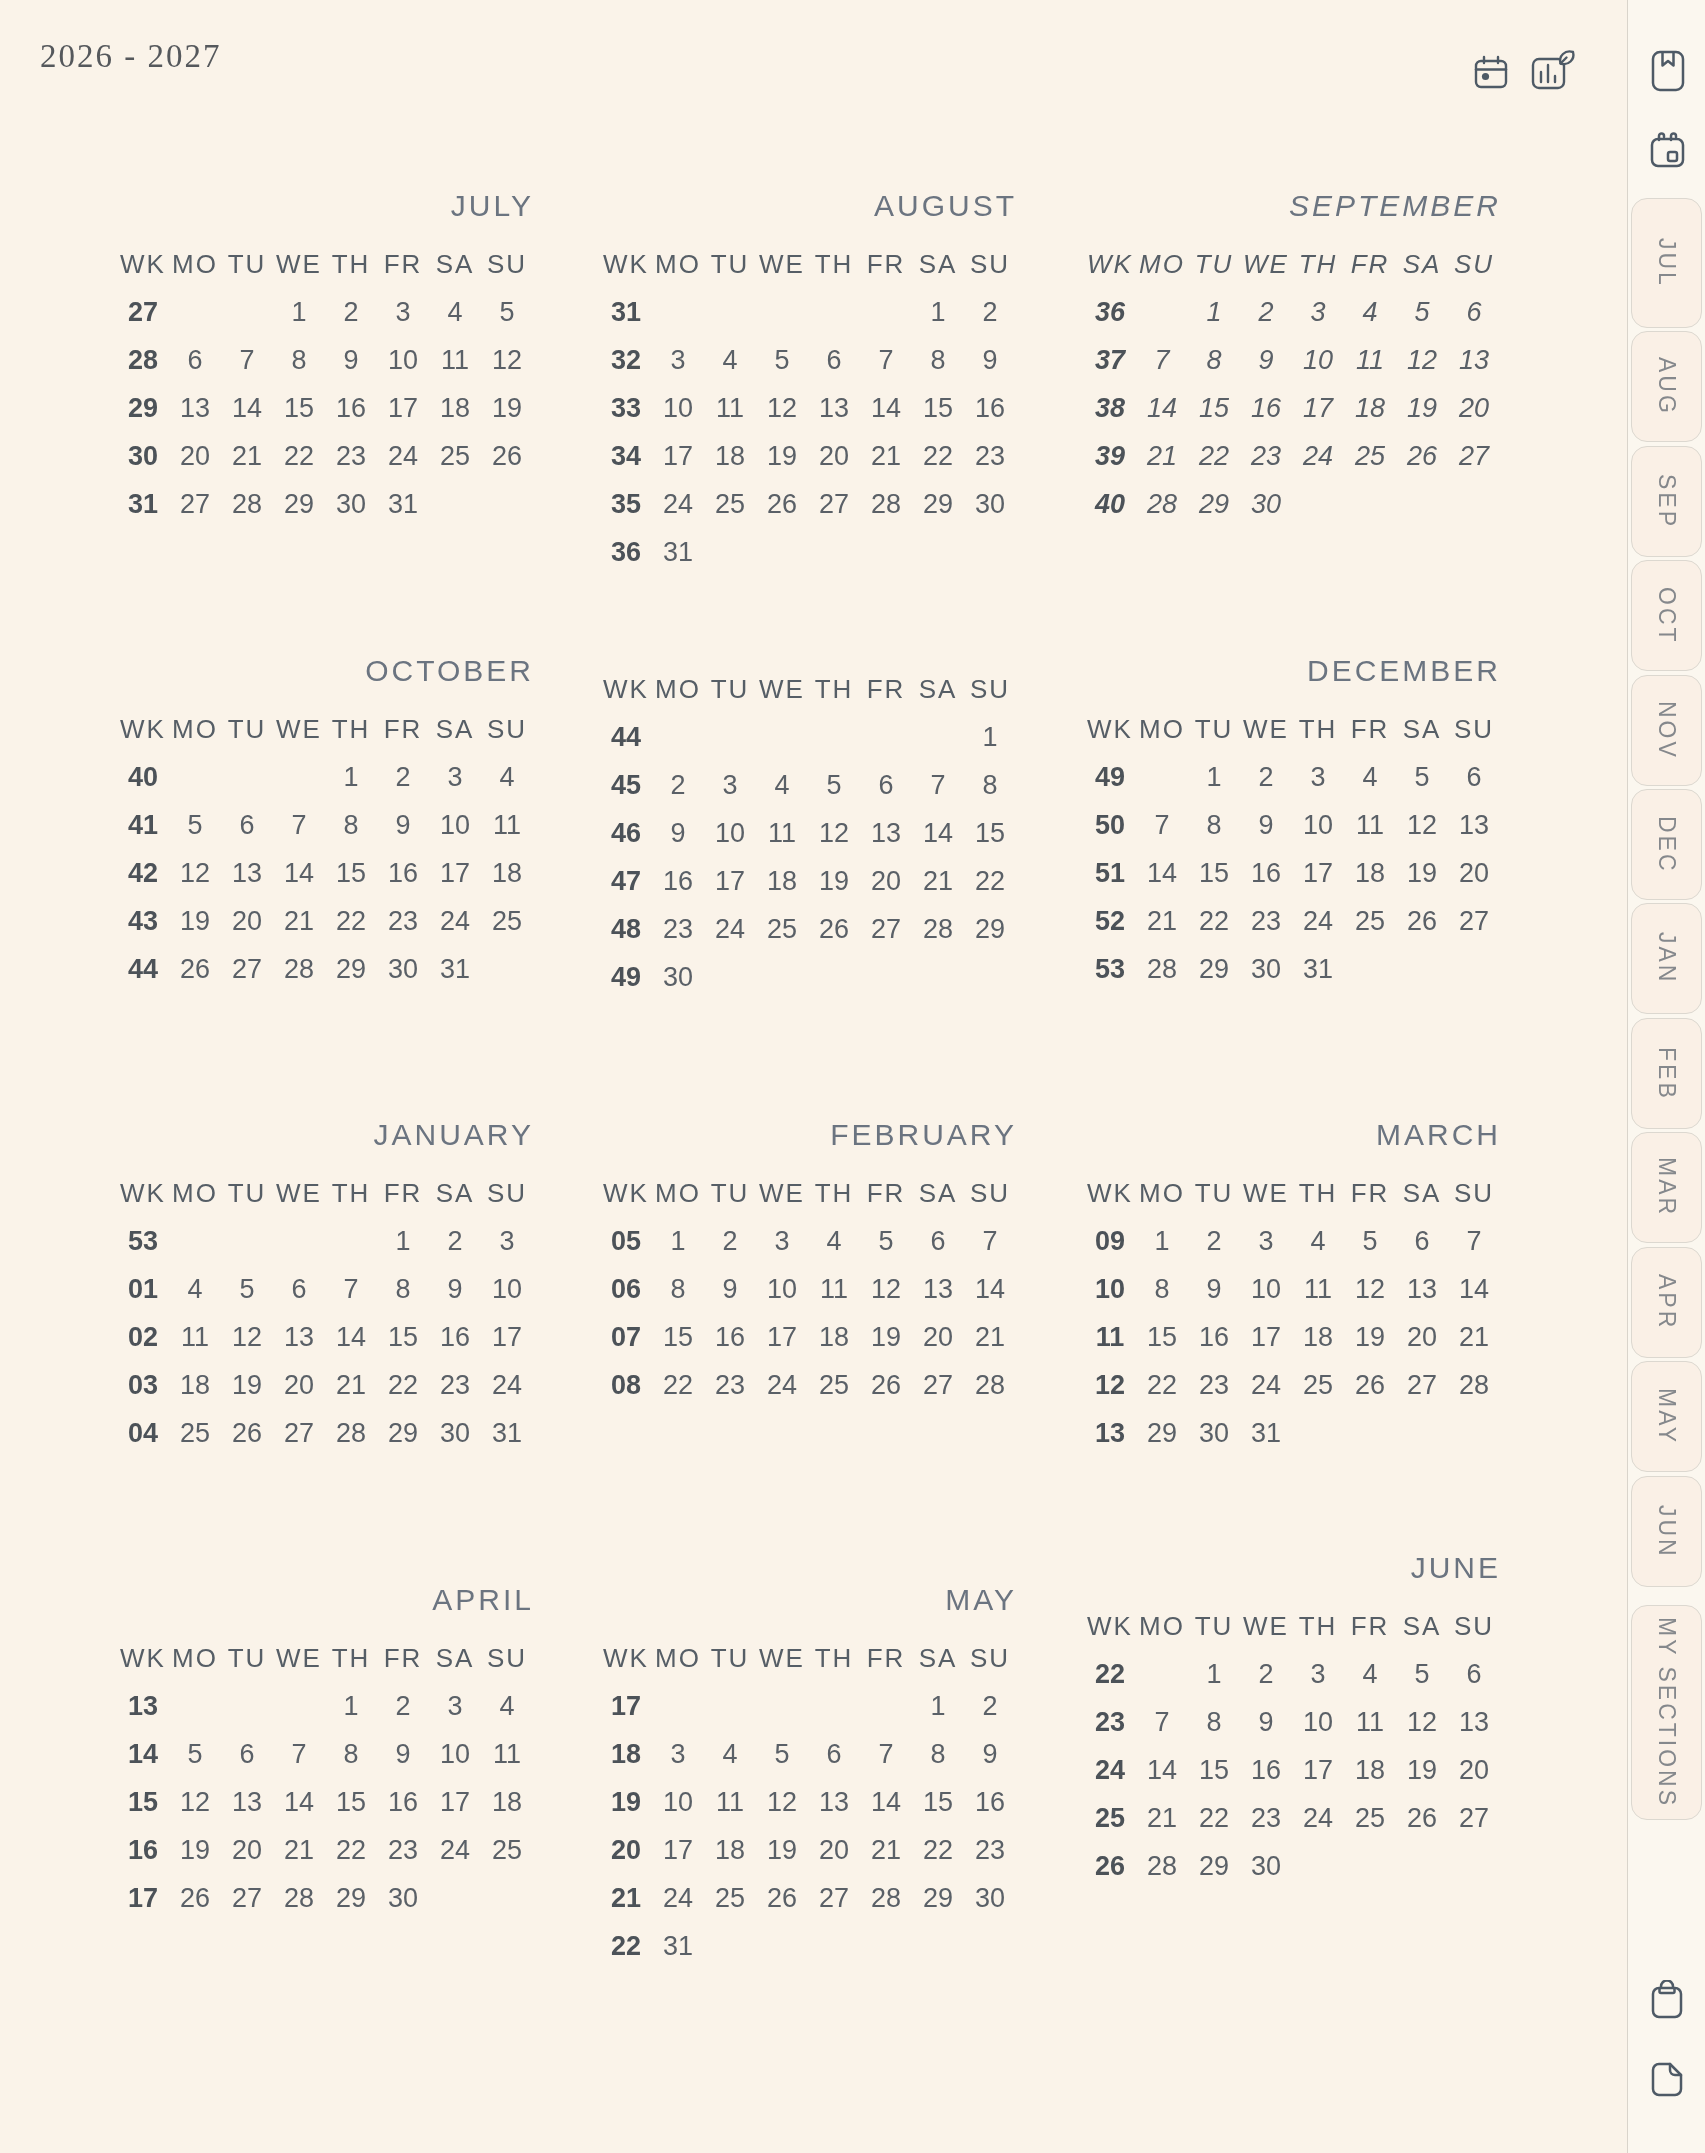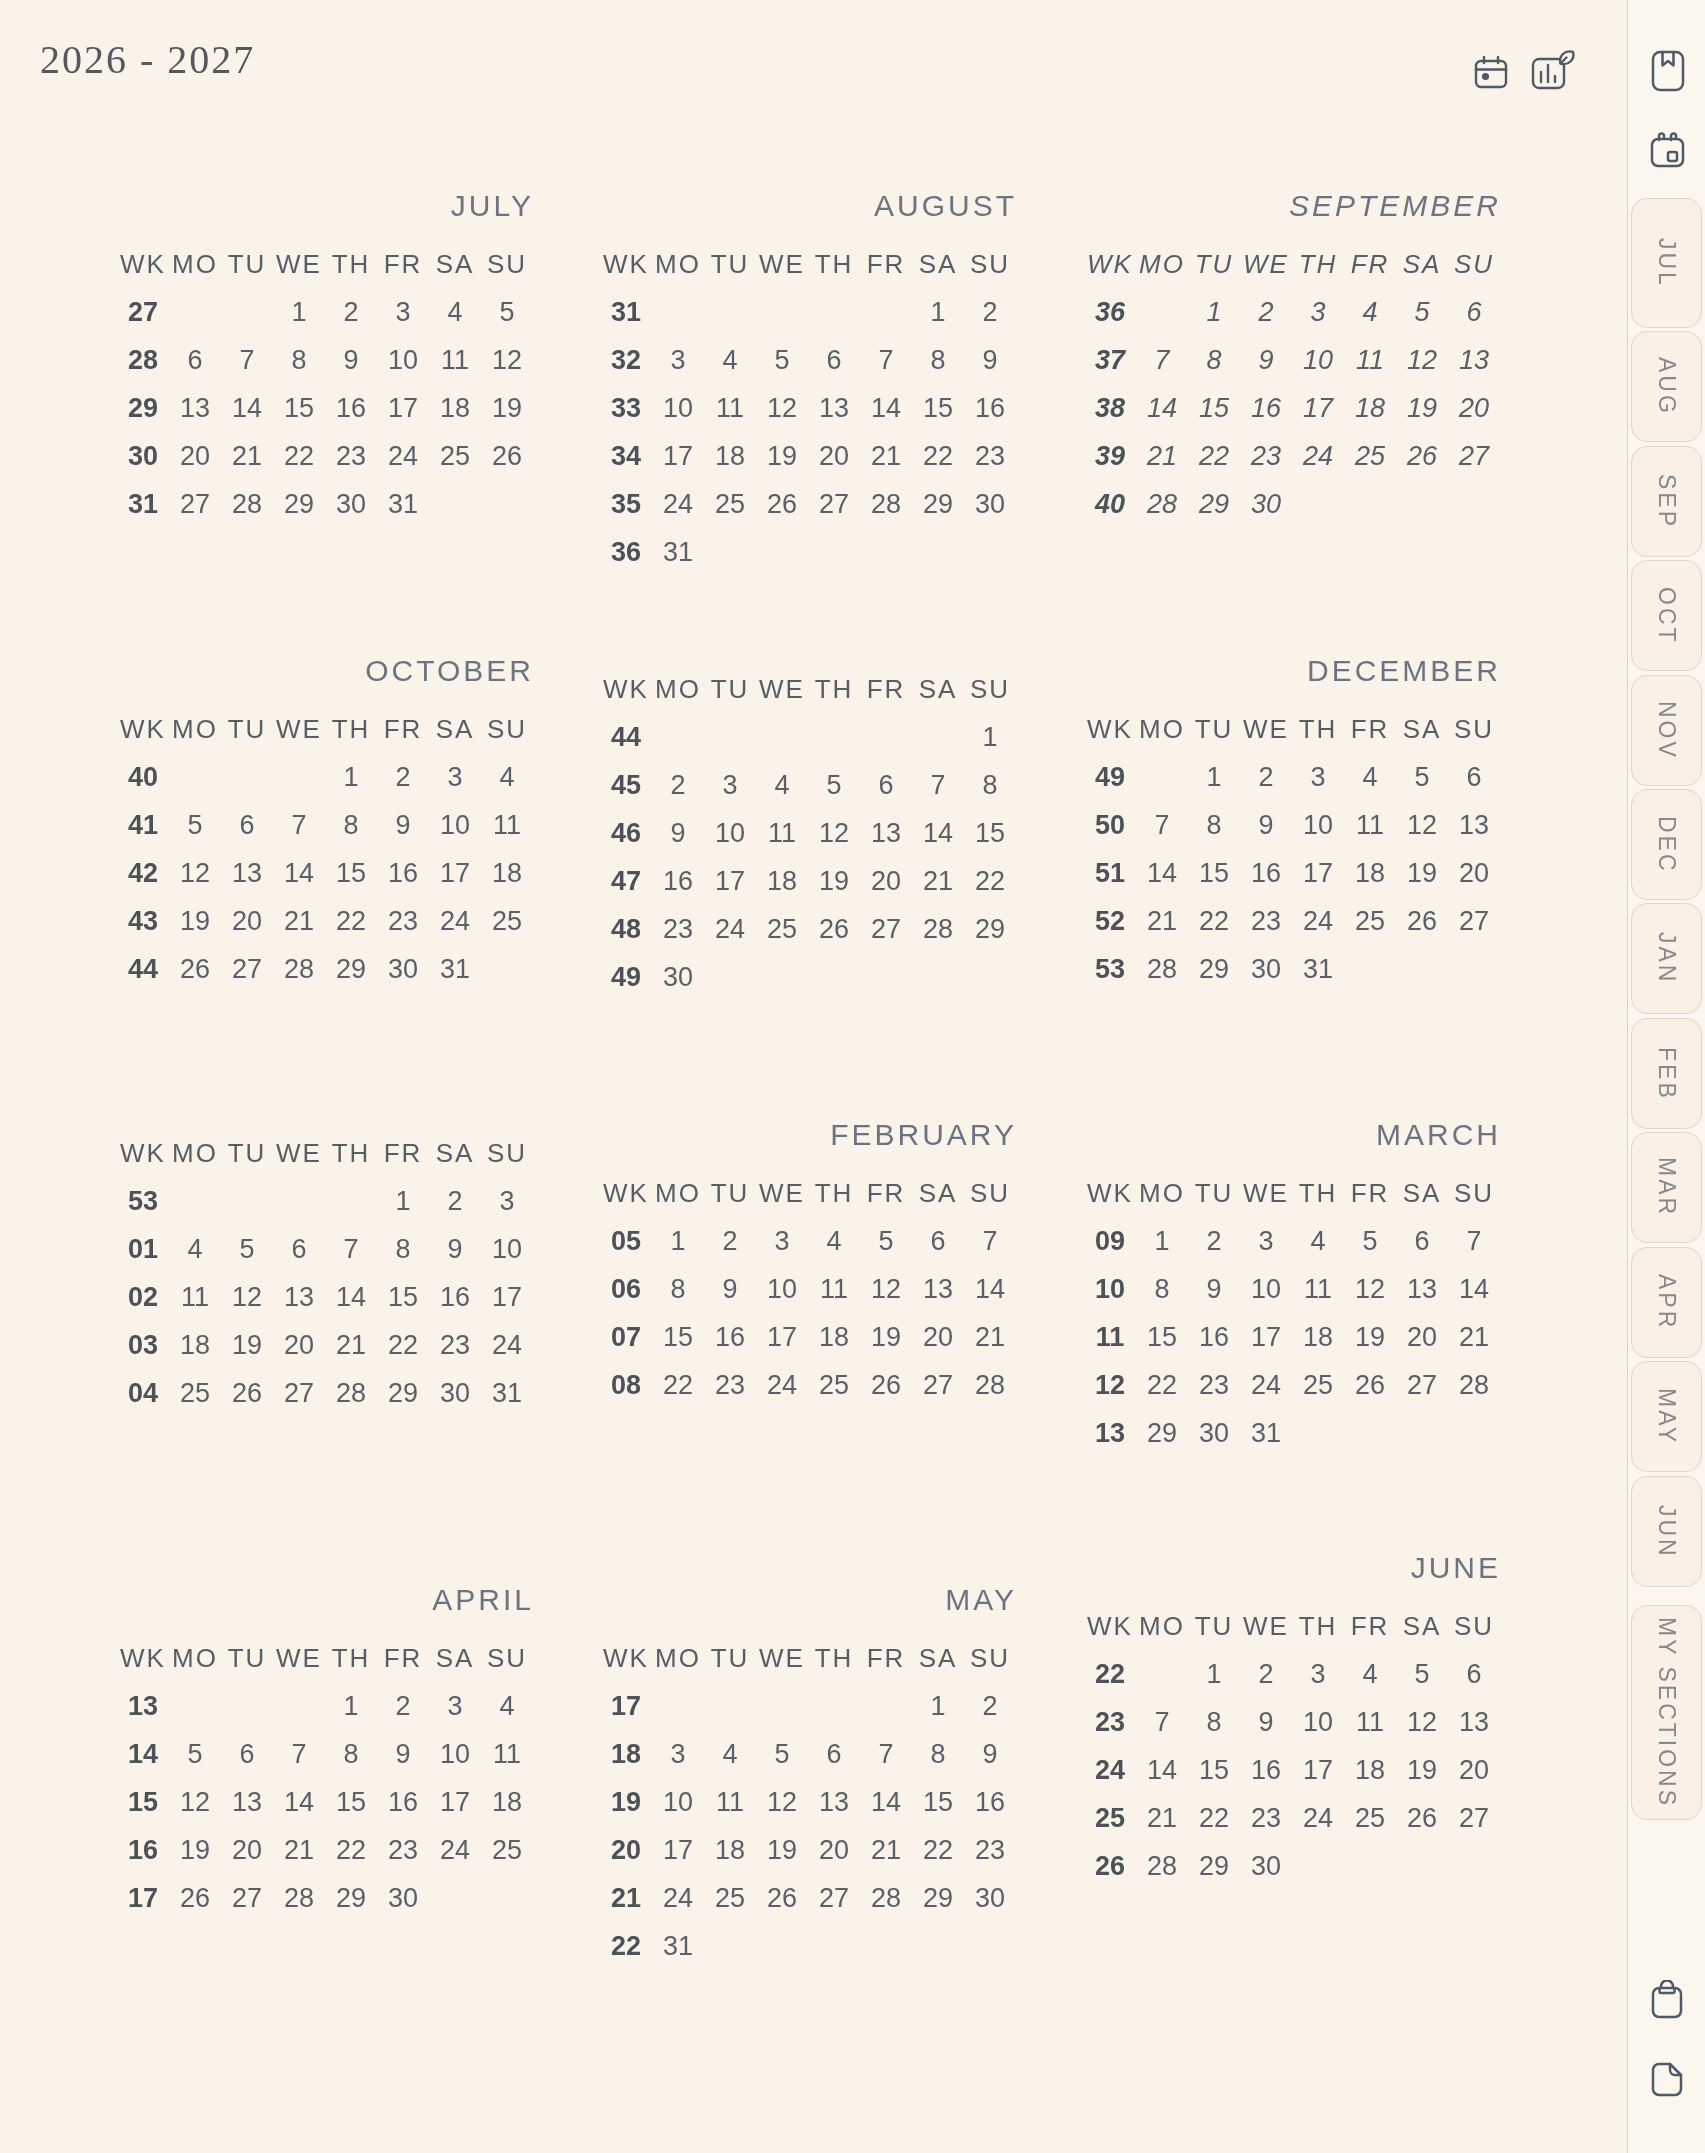--- a/index.html
+++ b/index.html
@@ -4,21 +4,21 @@
 <style>
   :root{
     --page-bg:#faf3e9; --rail-bg:#fbf7ef; --tab-bg:#faf0e6; --tab-border:#dcd8d0;
     --divider:#d9d4cb; --title-fg:#55585c; --month-title-fg:#6b7480; --hdr-fg:#565e66;
     --day-fg:#5a6067; --wk-fg:#4c5258; --tab-fg:#85888c; --icon:#4e5a66;
   }
   html,body{margin:0;padding:0;}
   .page{position:relative;width:1705px;height:2153px;background:var(--page-bg);
         font-family:"Liberation Sans",sans-serif;overflow:hidden;}
   .page-title{position:absolute;left:40px;top:38px;font-family:"Liberation Serif",serif;
-        font-size:40px;line-height:1.1;color:var(--title-fg);letter-spacing:2px;}
+        font-size:33px;line-height:1.1;color:var(--title-fg);letter-spacing:2px;}
   .icon-btn{position:absolute;background:none;border:none;padding:0;margin:0;cursor:pointer;line-height:0;}
   .rail{position:absolute;left:1627px;top:0;width:79px;height:2153px;
         background:var(--rail-bg);border-left:1.5px solid var(--divider);box-sizing:border-box;}
   .tab{position:absolute;left:3px;width:71px;background:var(--tab-bg);
         border:1.5px solid var(--tab-border);border-radius:16px;box-sizing:border-box;
         display:flex;align-items:center;justify-content:center;cursor:pointer;}
   .tab-label{writing-mode:vertical-rl;text-orientation:mixed;font-size:23px;
         letter-spacing:3px;color:var(--tab-fg);white-space:nowrap;}
   .month{position:absolute;width:417px;}
   .month-title{height:40px;line-height:40px;text-align:right;font-size:30px;
@@ -466,20 +466,21 @@
             <div class="cell day">29</div>
             <div class="cell day">30</div>
             <div class="cell day">31</div>
             <div class="cell"></div>
             <div class="cell"></div>
             <div class="cell"></div>
           </div>
         </div>
       </div>
       <div class="month" style="left: 117px; top: 1115px;">
+        <div class="month-title">JANUARY</div>
         <div class="month-grid">
           <div class="row">
             <div class="cell hdr">WK</div>
             <div class="cell hdr">MO</div>
             <div class="cell hdr">TU</div>
             <div class="cell hdr">WE</div>
             <div class="cell hdr">TH</div>
             <div class="cell hdr">FR</div>
             <div class="cell hdr">SA</div>
             <div class="cell hdr">SU</div>

